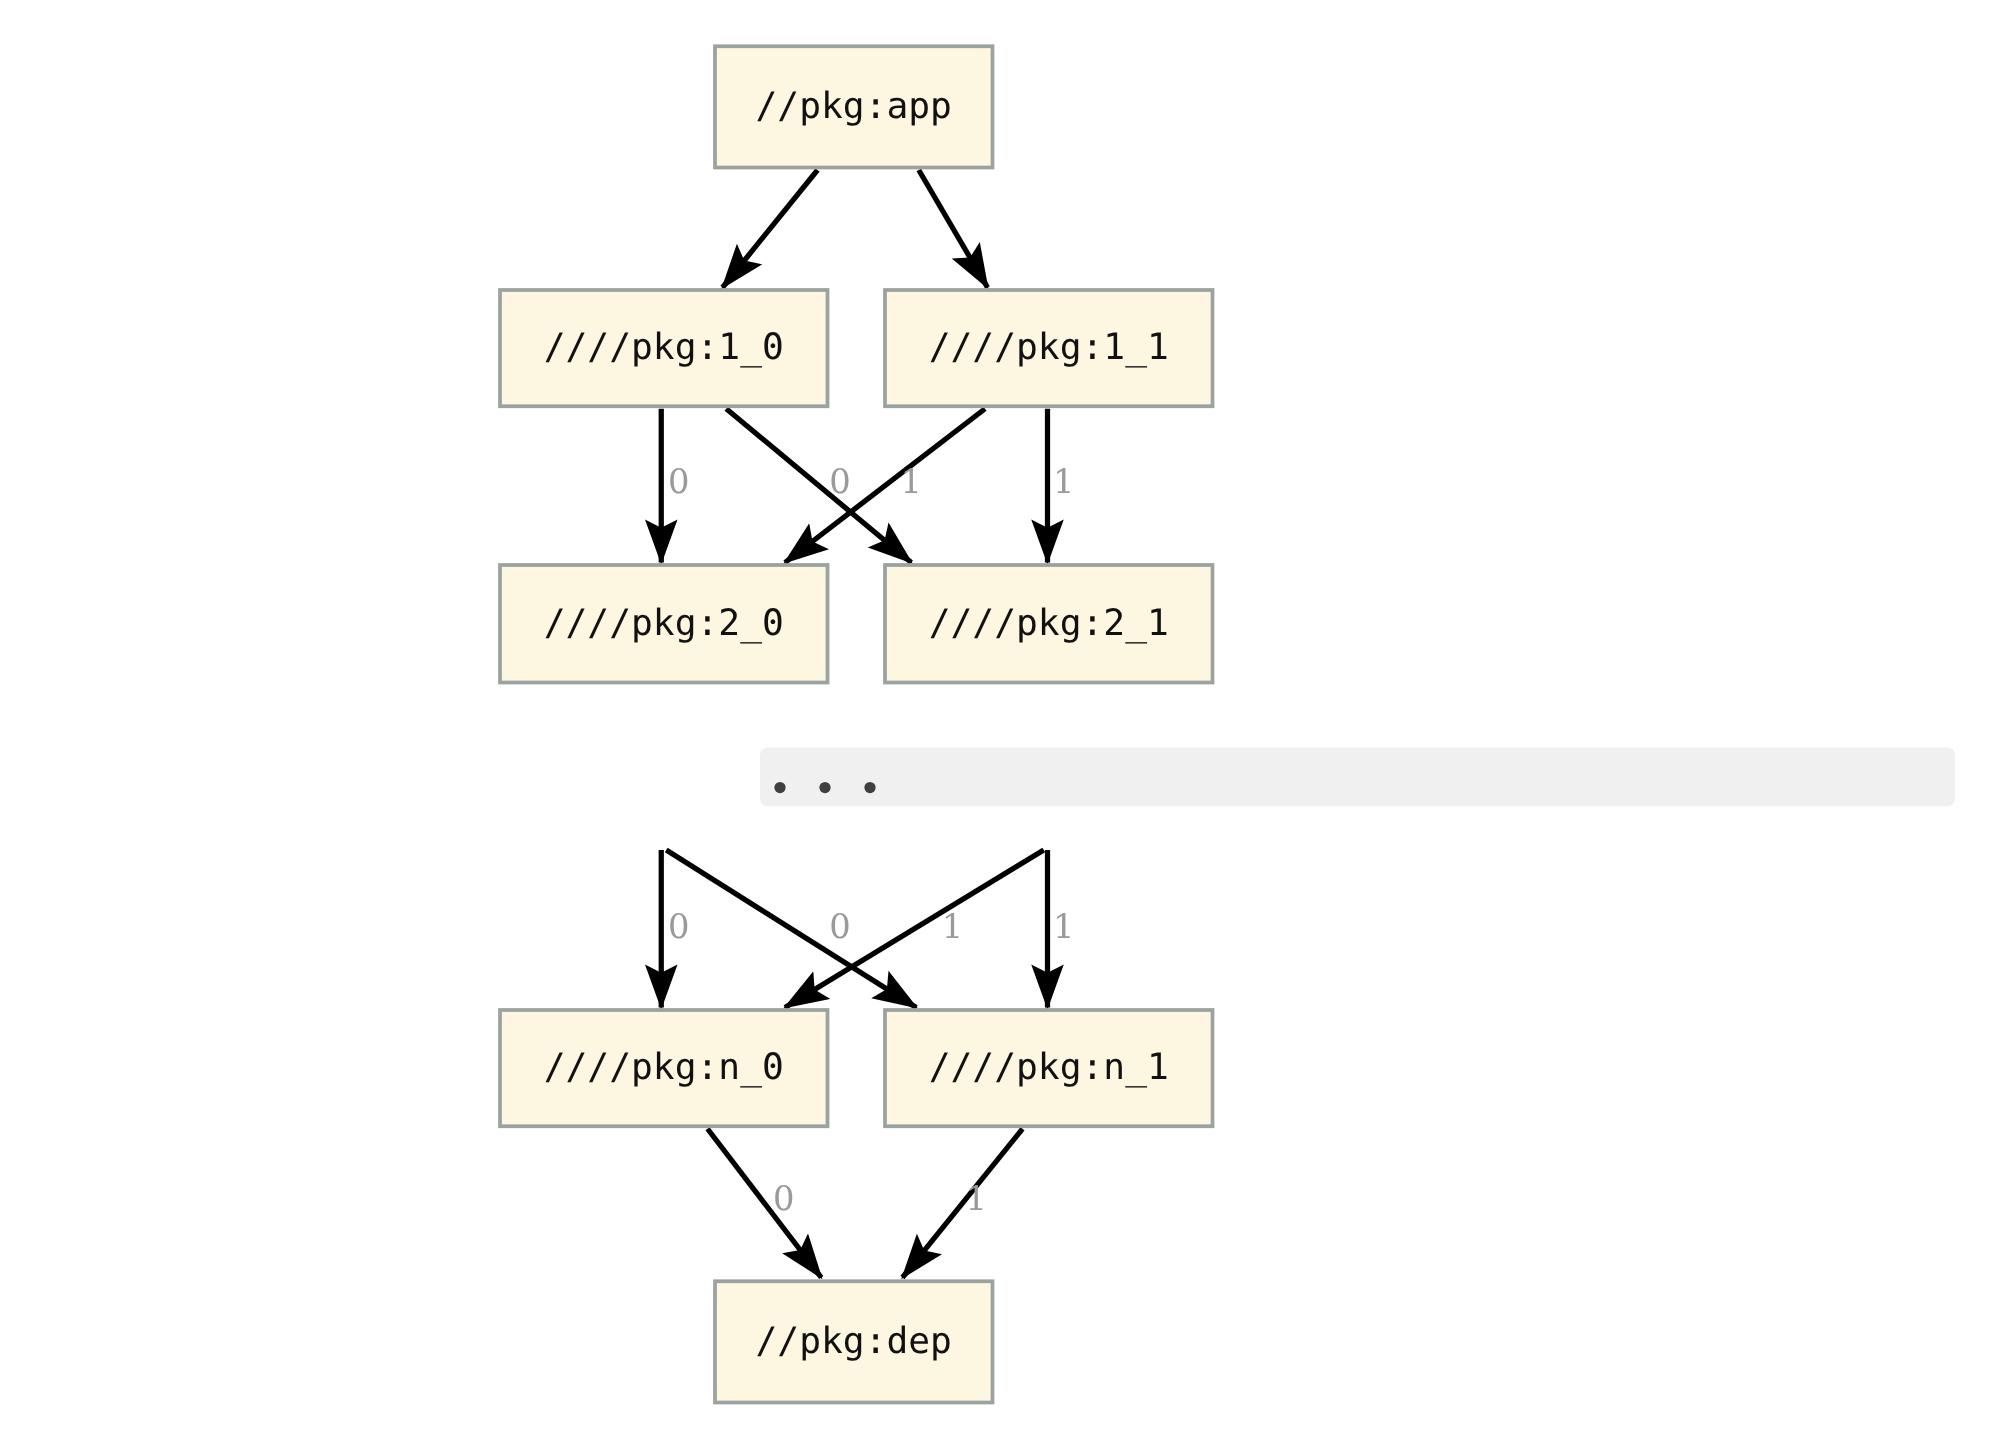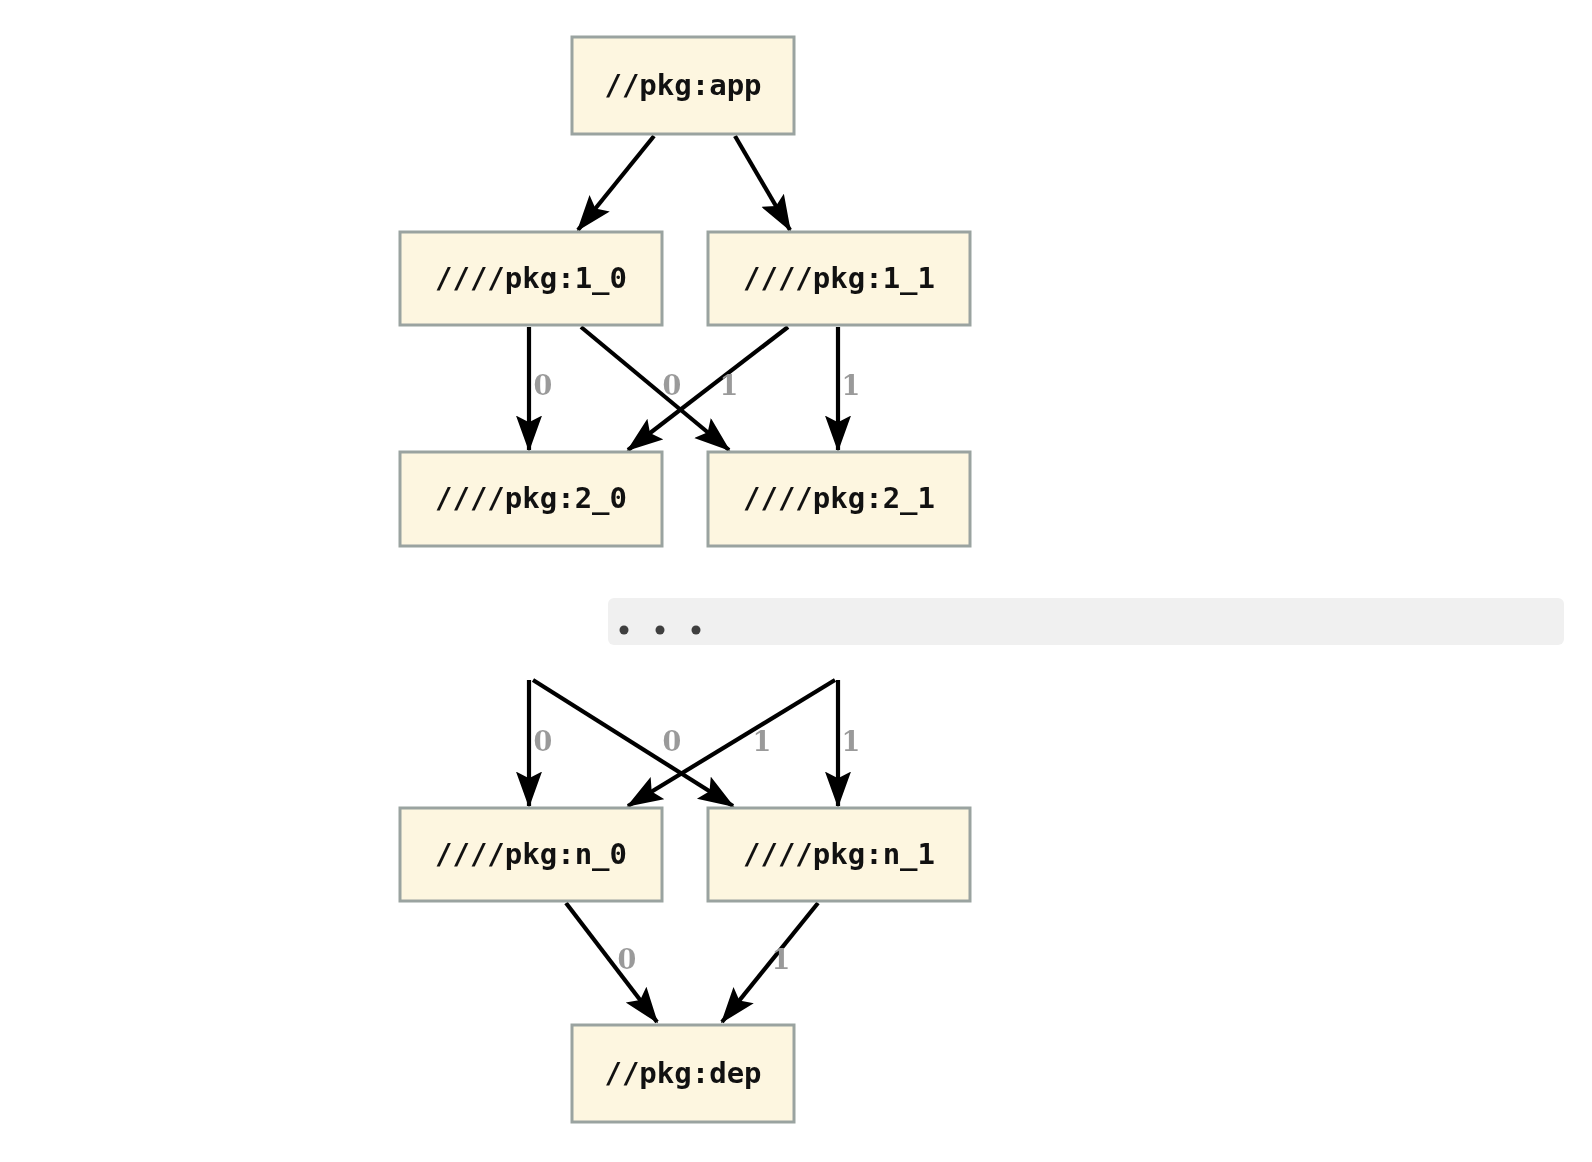--- a/index.html
+++ b/index.html
@@ -13,21 +13,20 @@
     font-family: "DejaVu Sans Mono", monospace;
     overflow: hidden;
     position: relative;
   }
   #graph-root {
     position: absolute;
     left: 0;
     top: 0;
     width: 1272px;
     height: 1162px;
-    font-weight: bold;
   }
   .node-box {
     fill: #fdf6e0;
     stroke: #9aa3a0;
     stroke-width: 3;
   }
   .node-label {
     font-family: "DejaVu Sans Mono", monospace;
     font-size: 29px;
     fill: #111111;

